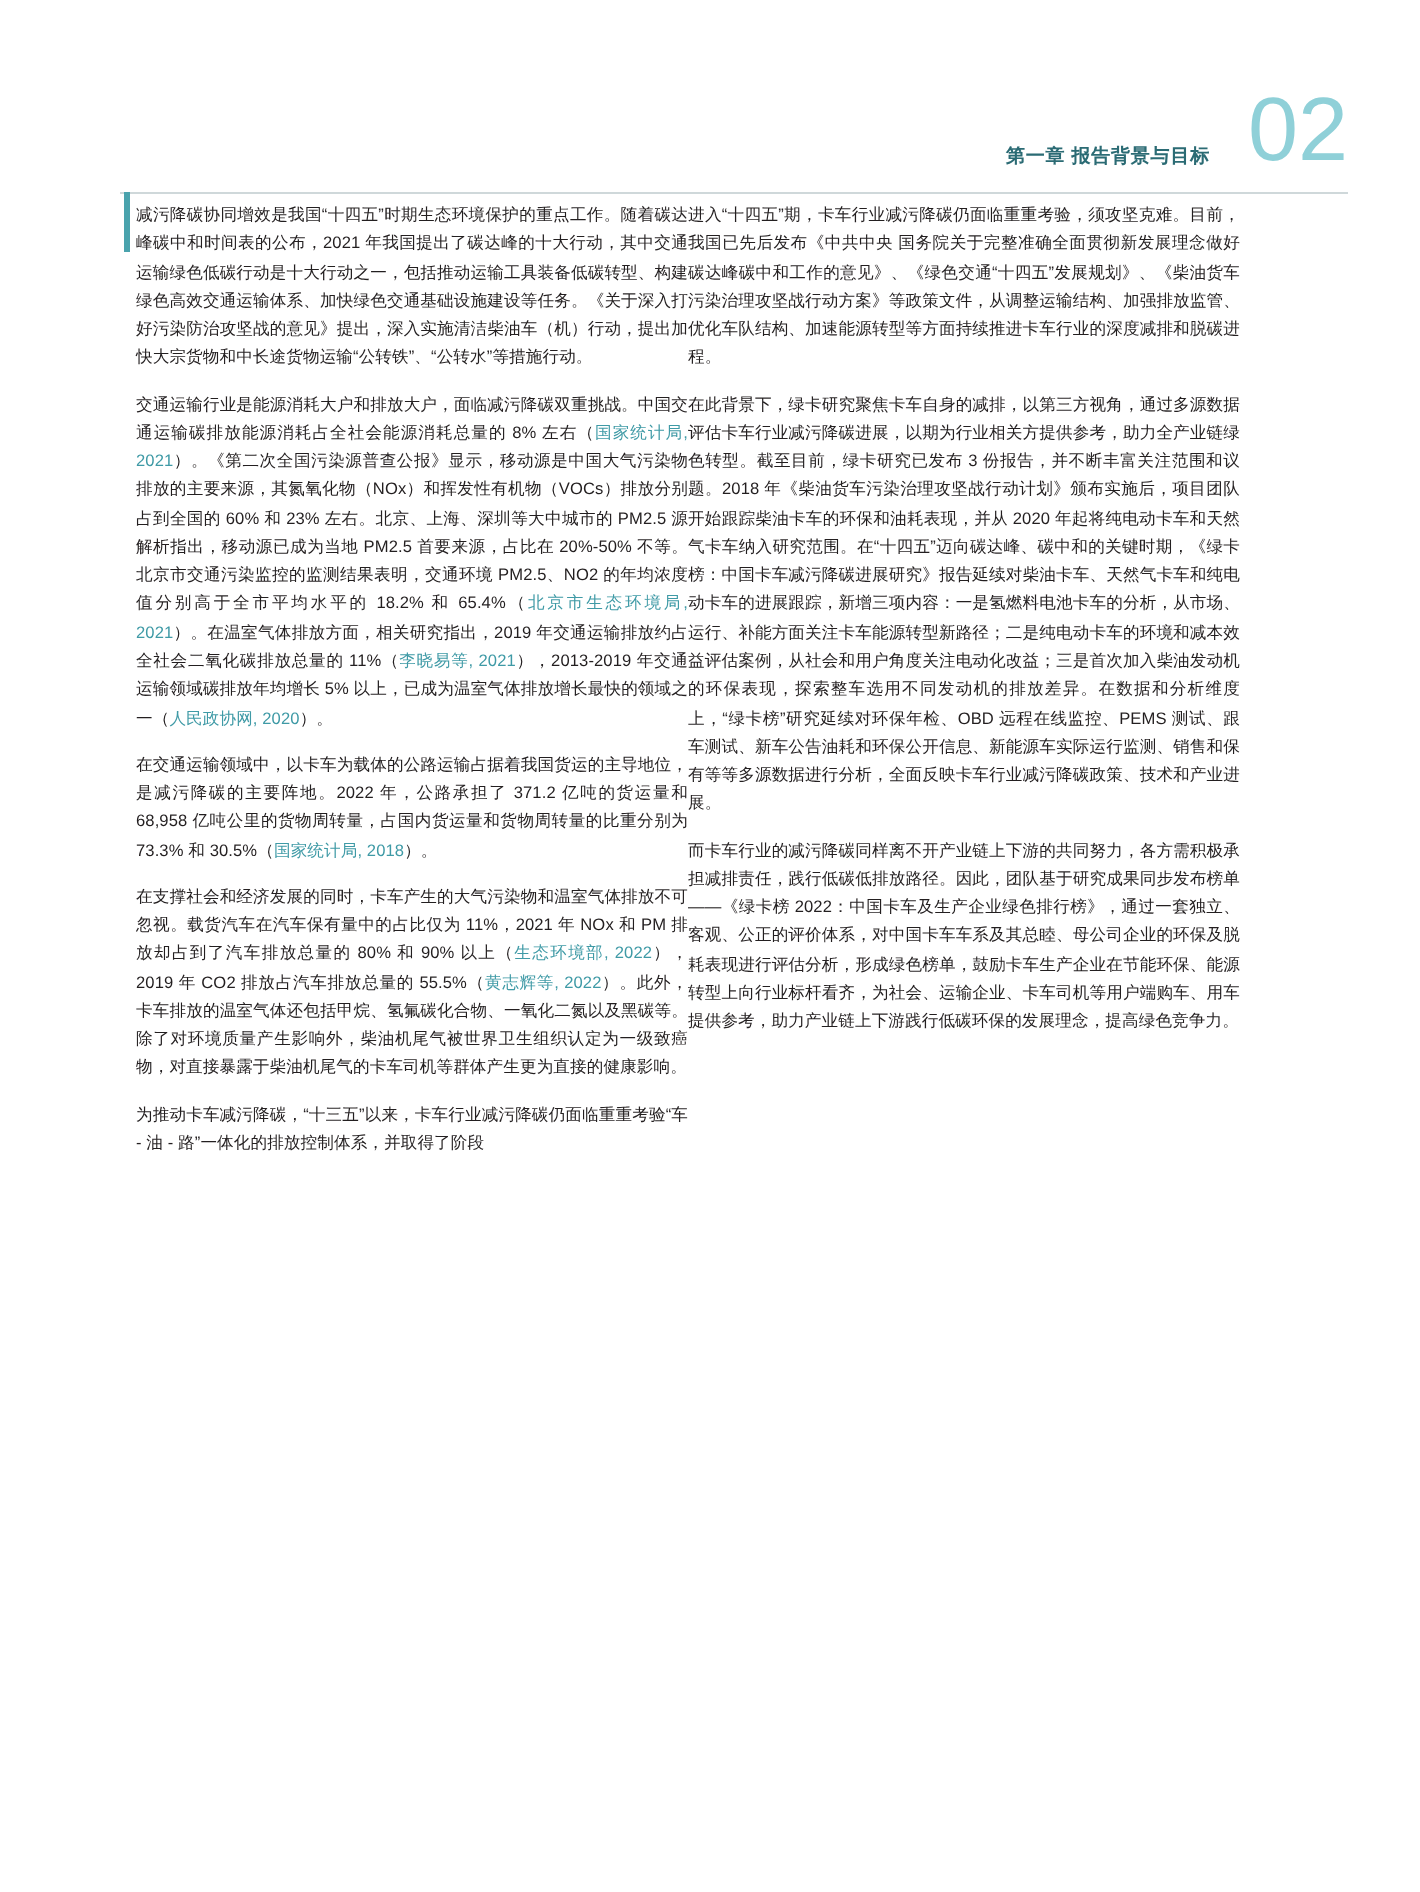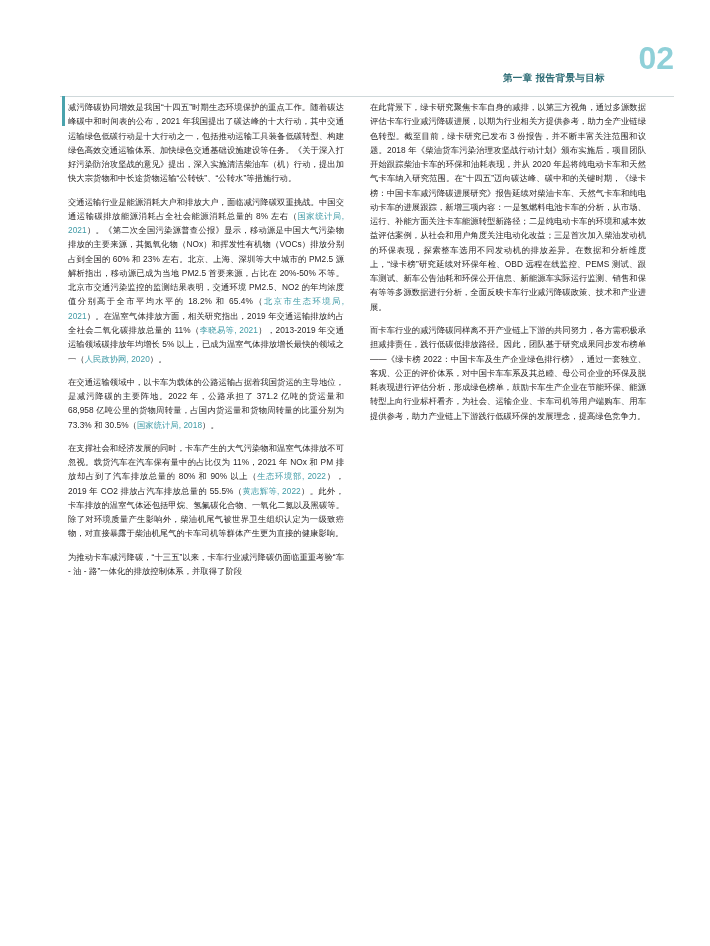--- a/index.html
+++ b/index.html
@@ -37,22 +37,22 @@
     font-size: 9.5px;
     font-weight: bold;
     color: #2b6b74;
     letter-spacing: 0.4px;
     white-space: nowrap;
   }
   .page-number {
     position: absolute;
     right: 36px;
     top: 12px;
-    font-size: 32px;
-    font-weight: bold;
+    font-size: 45px;
+    font-weight: normal;
     color: #8fd0d8;
     letter-spacing: 0px;
     line-height: 1;
     text-align: center;
   }
   .header-rule {
     position: absolute;
     left: 60px;
     right: 36px;
     top: 66px;
@@ -68,21 +68,20 @@
     height: 30px;
     background: #4aa3ad;
   }
   
   .content {
     position: absolute;
     left: 68px;
     top: 100px;
     width: 578px;
     display: flex;
-    gap: 26px;
   }
   .col {
     width: 276px;
   }
   p {
     margin: 0 0 9px 0;
     font-size: 8.3px;
     line-height: 1.72;
     text-align: justify;
     text-justify: inter-ideograph;
@@ -109,18 +108,19 @@
 
   <div class="content">
     <div class="col" id="left-col">
         <p><span>减污降碳协同增效是我国“十四五”时期生态环境保护的重点工作。随着碳达峰碳中和时间表的公布，2021 年我国提出了碳达峰的十大行动，其中交通运输绿色低碳行动是十大行动之一，包括推动运输工具装备低碳转型、构建绿色高效交通运输体系、加快绿色交通基础设施建设等任务。《关于深入打好污染防治攻坚战的意见》提出，深入实施清洁柴油车（机）行动，提出加快大宗货物和中长途货物运输“公转铁”、“公转水”等措施行动。</span></p>
         <p><span>交通运输行业是能源消耗大户和排放大户，面临减污降碳双重挑战。中国交通运输碳排放能源消耗占全社会能源消耗总量的 8% 左右（</span><span class="cite">国家统计局, 2021</span><span>）。《第二次全国污染源普查公报》显示，移动源是中国大气污染物排放的主要来源，其氮氧化物（NO</span><span>x</span><span>）和挥发性有机物（VOCs）排放分别占到全国的 60% 和 23% 左右。北京、上海、深圳等大中城市的 PM</span><span>2.5</span><span> 源解析指出，移动源已成为当地 PM</span><span>2.5</span><span> 首要来源，占比在 20%-50% 不等。北京市交通污染监控的监测结果表明，交通环境 PM</span><span>2.5</span><span>、NO</span><span>2</span><span> 的年均浓度值分别高于全市平均水平的 18.2% 和 65.4%（</span><span class="cite">北京市生态环境局, 2021</span><span>）。在温室气体排放方面，相关研究指出，2019 年交通运输排放约占全社会二氧化碳排放总量的 11%（</span><span class="cite">李晓易等, 2021</span><span>），2013-2019 年交通运输领域碳排放年均增长 5% 以上，已成为温室气体排放增长最快的领域之一（</span><span class="cite">人民政协网, 2020</span><span>）。</span></p>
         <p><span>在交通运输领域中，以卡车为载体的公路运输占据着我国货运的主导地位，是减污降碳的主要阵地。2022 年，公路承担了 371.2 亿吨的货运量和 68,958 亿吨公里的货物周转量，占国内货运量和货物周转量的比重分别为 73.3% 和 30.5%（</span><span class="cite">国家统计局, 2018</span><span>）。</span></p>
         <p><span>在支撑社会和经济发展的同时，卡车产生的大气污染物和温室气体排放不可忽视。载货汽车在汽车保有量中的占比仅为 11%，2021 年 NO</span><span>x</span><span> 和 PM 排放却占到了汽车排放总量的 80% 和 90% 以上（</span><span class="cite">生态环境部, 2022</span><span>），2019 年 CO</span><span>2</span><span> 排放占汽车排放总量的 55.5%（</span><span class="cite">黄志辉等, 2022</span><span>）。此外，卡车排放的温室气体还包括甲烷、氢氟碳化合物、一氧化二氮以及黑碳等。除了对环境质量产生影响外，柴油机尾气被世界卫生组织认定为一级致癌物，对直接暴露于柴油机尾气的卡车司机等群体产生更为直接的健康影响。</span></p>
         <p><span>为推动卡车减污降碳，“十三五”以来，卡车行业减污降碳仍面临重重考验“车 - 油 - 路”一体化的排放控制体系，并取得了阶段</span></p>
       </div>
     <div class="col" id="right-col">
+        <p><span>进入“十四五”期，卡车行业减污降碳仍面临重重考验，须攻坚克难。目前，我国已先后发布《中共中央 国务院关于完整准确全面贯彻新发展理念做好碳达峰碳中和工作的意见》、《绿色交通“十四五”发展规划》、《柴油货车污染治理攻坚战行动方案》等政策文件，从调整运输结构、加强排放监管、优化车队结构、加速能源转型等方面持续推进卡车行业的深度减排和脱碳进程。</span></p>
         <p><span>在此背景下，绿卡研究聚焦卡车自身的减排，以第三方视角，通过多源数据评估卡车行业减污降碳进展，以期为行业相关方提供参考，助力全产业链绿色转型。截至目前，绿卡研究已发布 3 份报告，并不断丰富关注范围和议题。2018 年《柴油货车污染治理攻坚战行动计划》颁布实施后，项目团队开始跟踪柴油卡车的环保和油耗表现，并从 2020 年起将纯电动卡车和天然气卡车纳入研究范围。在“十四五”迈向碳达峰、碳中和的关键时期，《绿卡榜：中国卡车减污降碳进展研究》报告延续对柴油卡车、天然气卡车和纯电动卡车的进展跟踪，新增三项内容：一是氢燃料电池卡车的分析，从市场、运行、补能方面关注卡车能源转型新路径；二是纯电动卡车的环境和减本效益评估案例，从社会和用户角度关注电动化改益；三是首次加入柴油发动机的环保表现，探索整车选用不同发动机的排放差异。在数据和分析维度上，“绿卡榜”研究延续对环保年检、OBD 远程在线监控、PEMS 测试、跟车测试、新车公告油耗和环保公开信息、新能源车实际运行监测、销售和保有等等多源数据进行分析，全面反映卡车行业减污降碳政策、技术和产业进展。</span></p>
         <p><span>而卡车行业的减污降碳同样离不开产业链上下游的共同努力，各方需积极承担减排责任，践行低碳低排放路径。因此，团队基于研究成果同步发布榜单——《绿卡榜 2022：中国卡车及生产企业绿色排行榜》，通过一套独立、客观、公正的评价体系，对中国卡车车系及其总睦、母公司企业的环保及脱耗表现进行评估分析，形成绿色榜单，鼓励卡车生产企业在节能环保、能源转型上向行业标杆看齐，为社会、运输企业、卡车司机等用户端购车、用车提供参考，助力产业链上下游践行低碳环保的发展理念，提高绿色竞争力。</span></p>
       </div>
   </div>
 
 </div>
 
 </body></html>

